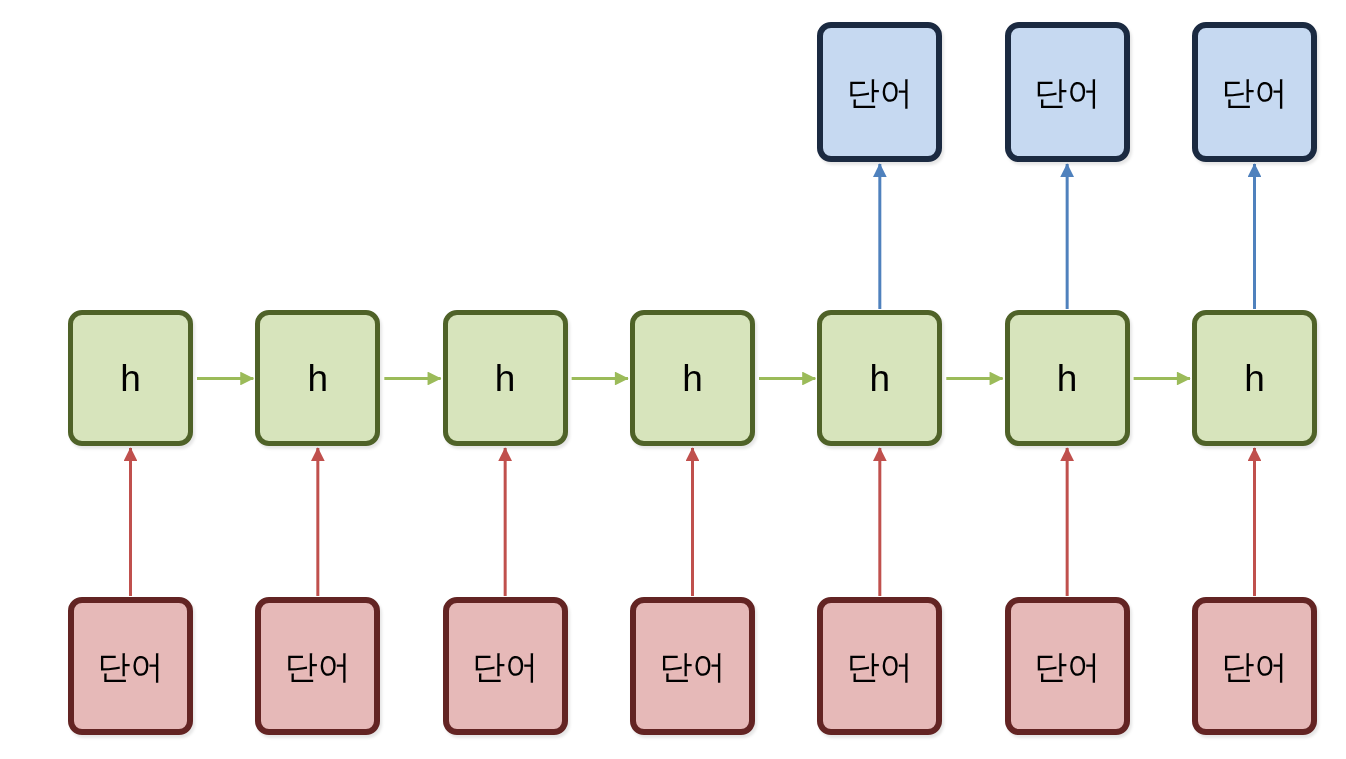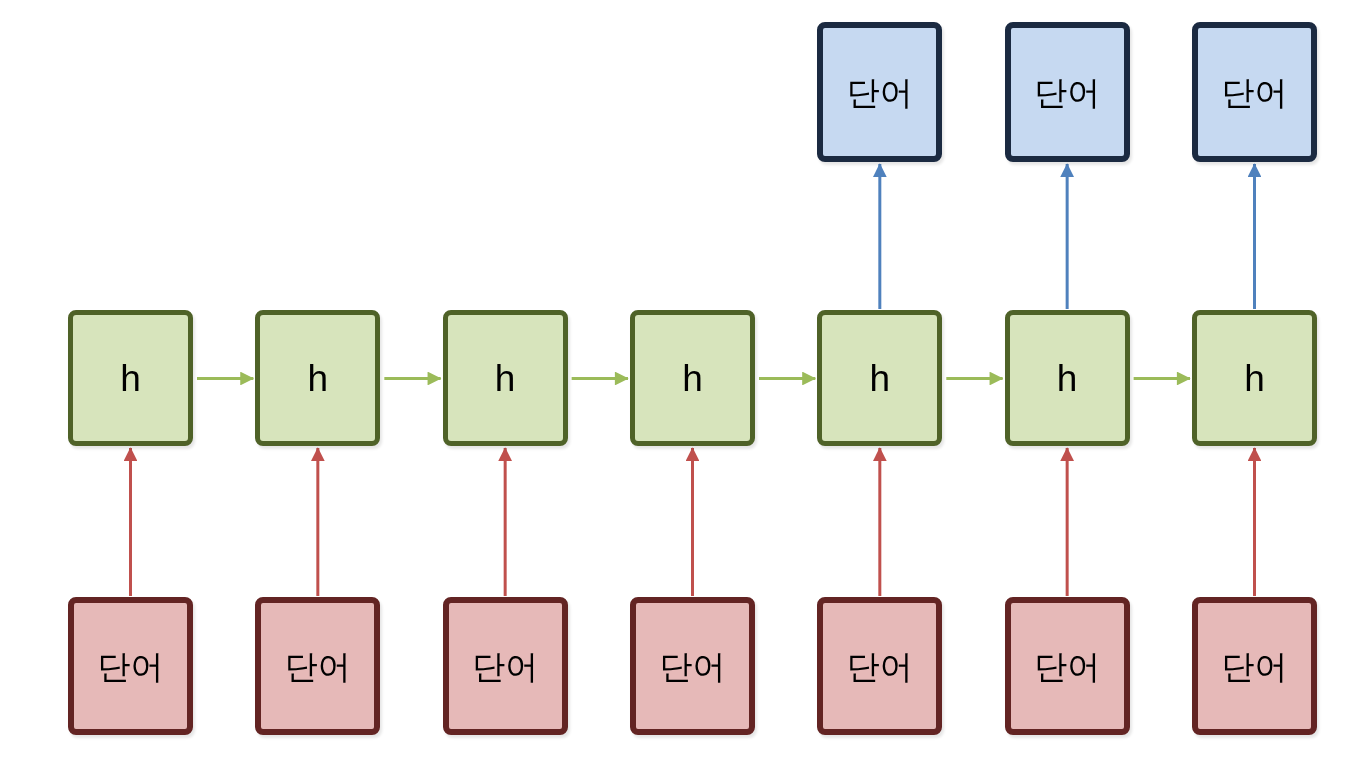--- a/index.html
+++ b/index.html
@@ -22,21 +22,21 @@
     width: 1346px;
     height: 759px;
     pointer-events: none;
   }
   .node {
     position: absolute;
     box-sizing: border-box;
     display: flex;
     align-items: center;
     justify-content: center;
-    border-radius: 8px;
+    border-radius: 14px;
     box-shadow: 2px 3px 3px rgba(0,0,0,0.10);
     color: #000;
   }
   .node .lbl {
     line-height: 1;
     white-space: nowrap;
   }
   .node.hidden-state .lbl { font-size: 37px; }
   .node.word .lbl { font-size: 33px; }
 </style>

